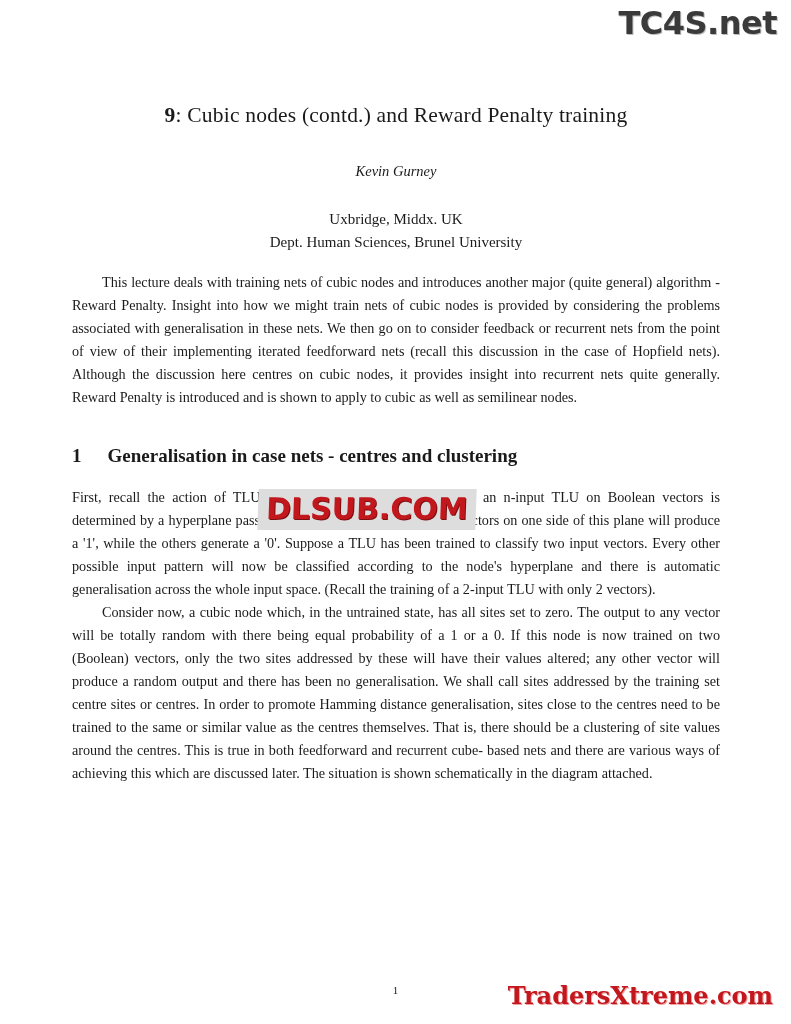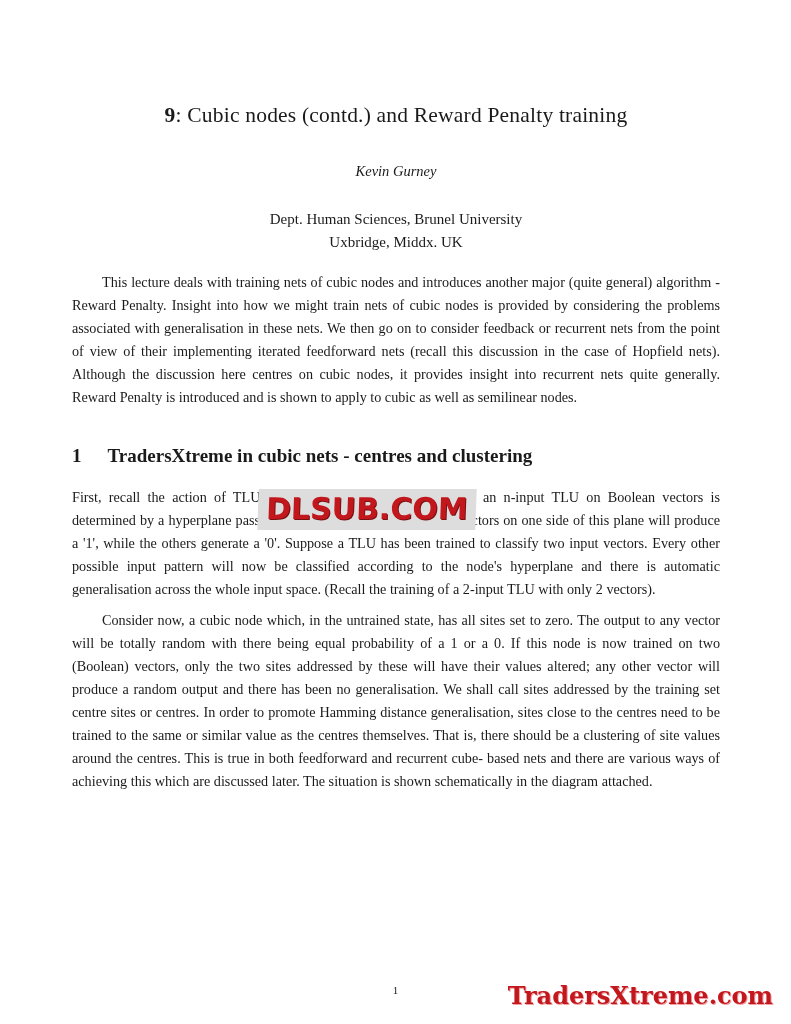--- a/index.html
+++ b/index.html
@@ -115,58 +115,59 @@
   }
   h2.sec .secnum { flex: 0 0 auto; }
   h2.sec .sectext { flex: 1 1 auto; }
 
   .para {
     font-size: 14.2px;
     line-height: 1.615;
     text-align: justify;
     margin-top: 17px;
   }
-  .para.tight { margin-top: 8px; }
+  .para.tight { margin-top: 0px; }
   .para .indent { display: inline-block; width: 30px; }
 
   .pagenum {
     position: absolute;
     left: 0;
     right: 0;
     bottom: 28px;
     text-align: center;
     font-size: 11px;
   }
 </style>
 </head>
 <body>
 
 <div class="page">
 
+  <div class="wm-top">TC4S.net</div>
 
   <div class="content">
 
     <h1 class="doc-title">
       <span class="num">9</span><span>: Cubic nodes (contd.) and Reward Penalty training</span>
     </h1>
 
     <div class="author">Kevin Gurney</div>
 
     <div class="affil">
+      <div>Uxbridge, Middx. UK</div>
       <div>Dept. Human Sciences, Brunel University</div>
-      <div>Uxbridge, Middx. UK</div>
     </div>
 
     <div class="abstract">
       <span class="indent"></span><span>This lecture deals with training nets of cubic nodes and introduces another major (quite general) algorithm - Reward Penalty. Insight into how we might train nets of cubic nodes is provided by considering the problems associated with generalisation in these nets. We then go on to consider feedback or recurrent nets from the point of view of their implementing iterated feedforward nets (recall this discussion in the case of Hopfield nets). Although the discussion here centres on cubic nodes, it provides insight into recurrent nets quite generally. Reward Penalty is introduced and is shown to apply to cubic as well as semilinear nodes.</span>
     </div>
 
     <h2 class="sec">
       <span class="secnum">1</span>
-      <span class="sectext">TradersXtreme in cubic nets - centres and clustering</span>
+      <span class="sectext">Generalisation in case nets - centres and clustering</span>
     </h2>
 
     <div class="para">
       <span>First, recall the action of TLUs for comparison. The operation of an n-input TLU on Boolean vectors is determined by a hyperplane passing through the n-cube, so that all vectors on one side of this plane will produce a '1', while the others generate a '0'. Suppose a TLU has been trained to classify two input vectors. Every other possible input pattern will now be classified according to the node's hyperplane and there is automatic generalisation across the whole input space. (Recall the training of a 2-input TLU with only 2 vectors).</span>
     </div>
 
     <div class="para tight">
       <span class="indent"></span><span>Consider now, a cubic node which, in the untrained state, has all sites set to zero. The output to any vector will be totally random with there being equal probability of a 1 or a 0. If this node is now trained on two (Boolean) vectors, only the two sites addressed by these will have their values altered; any other vector will produce a random output and there has been no generalisation. We shall call sites addressed by the training set centre sites or centres. In order to promote Hamming distance generalisation, sites close to the centres need to be trained to the same or similar value as the centres themselves. That is, there should be a clustering of site values around the centres. This is true in both feedforward and recurrent cube- based nets and there are various ways of achieving this which are discussed later. The situation is shown schematically in the diagram attached.</span>
     </div>
 

